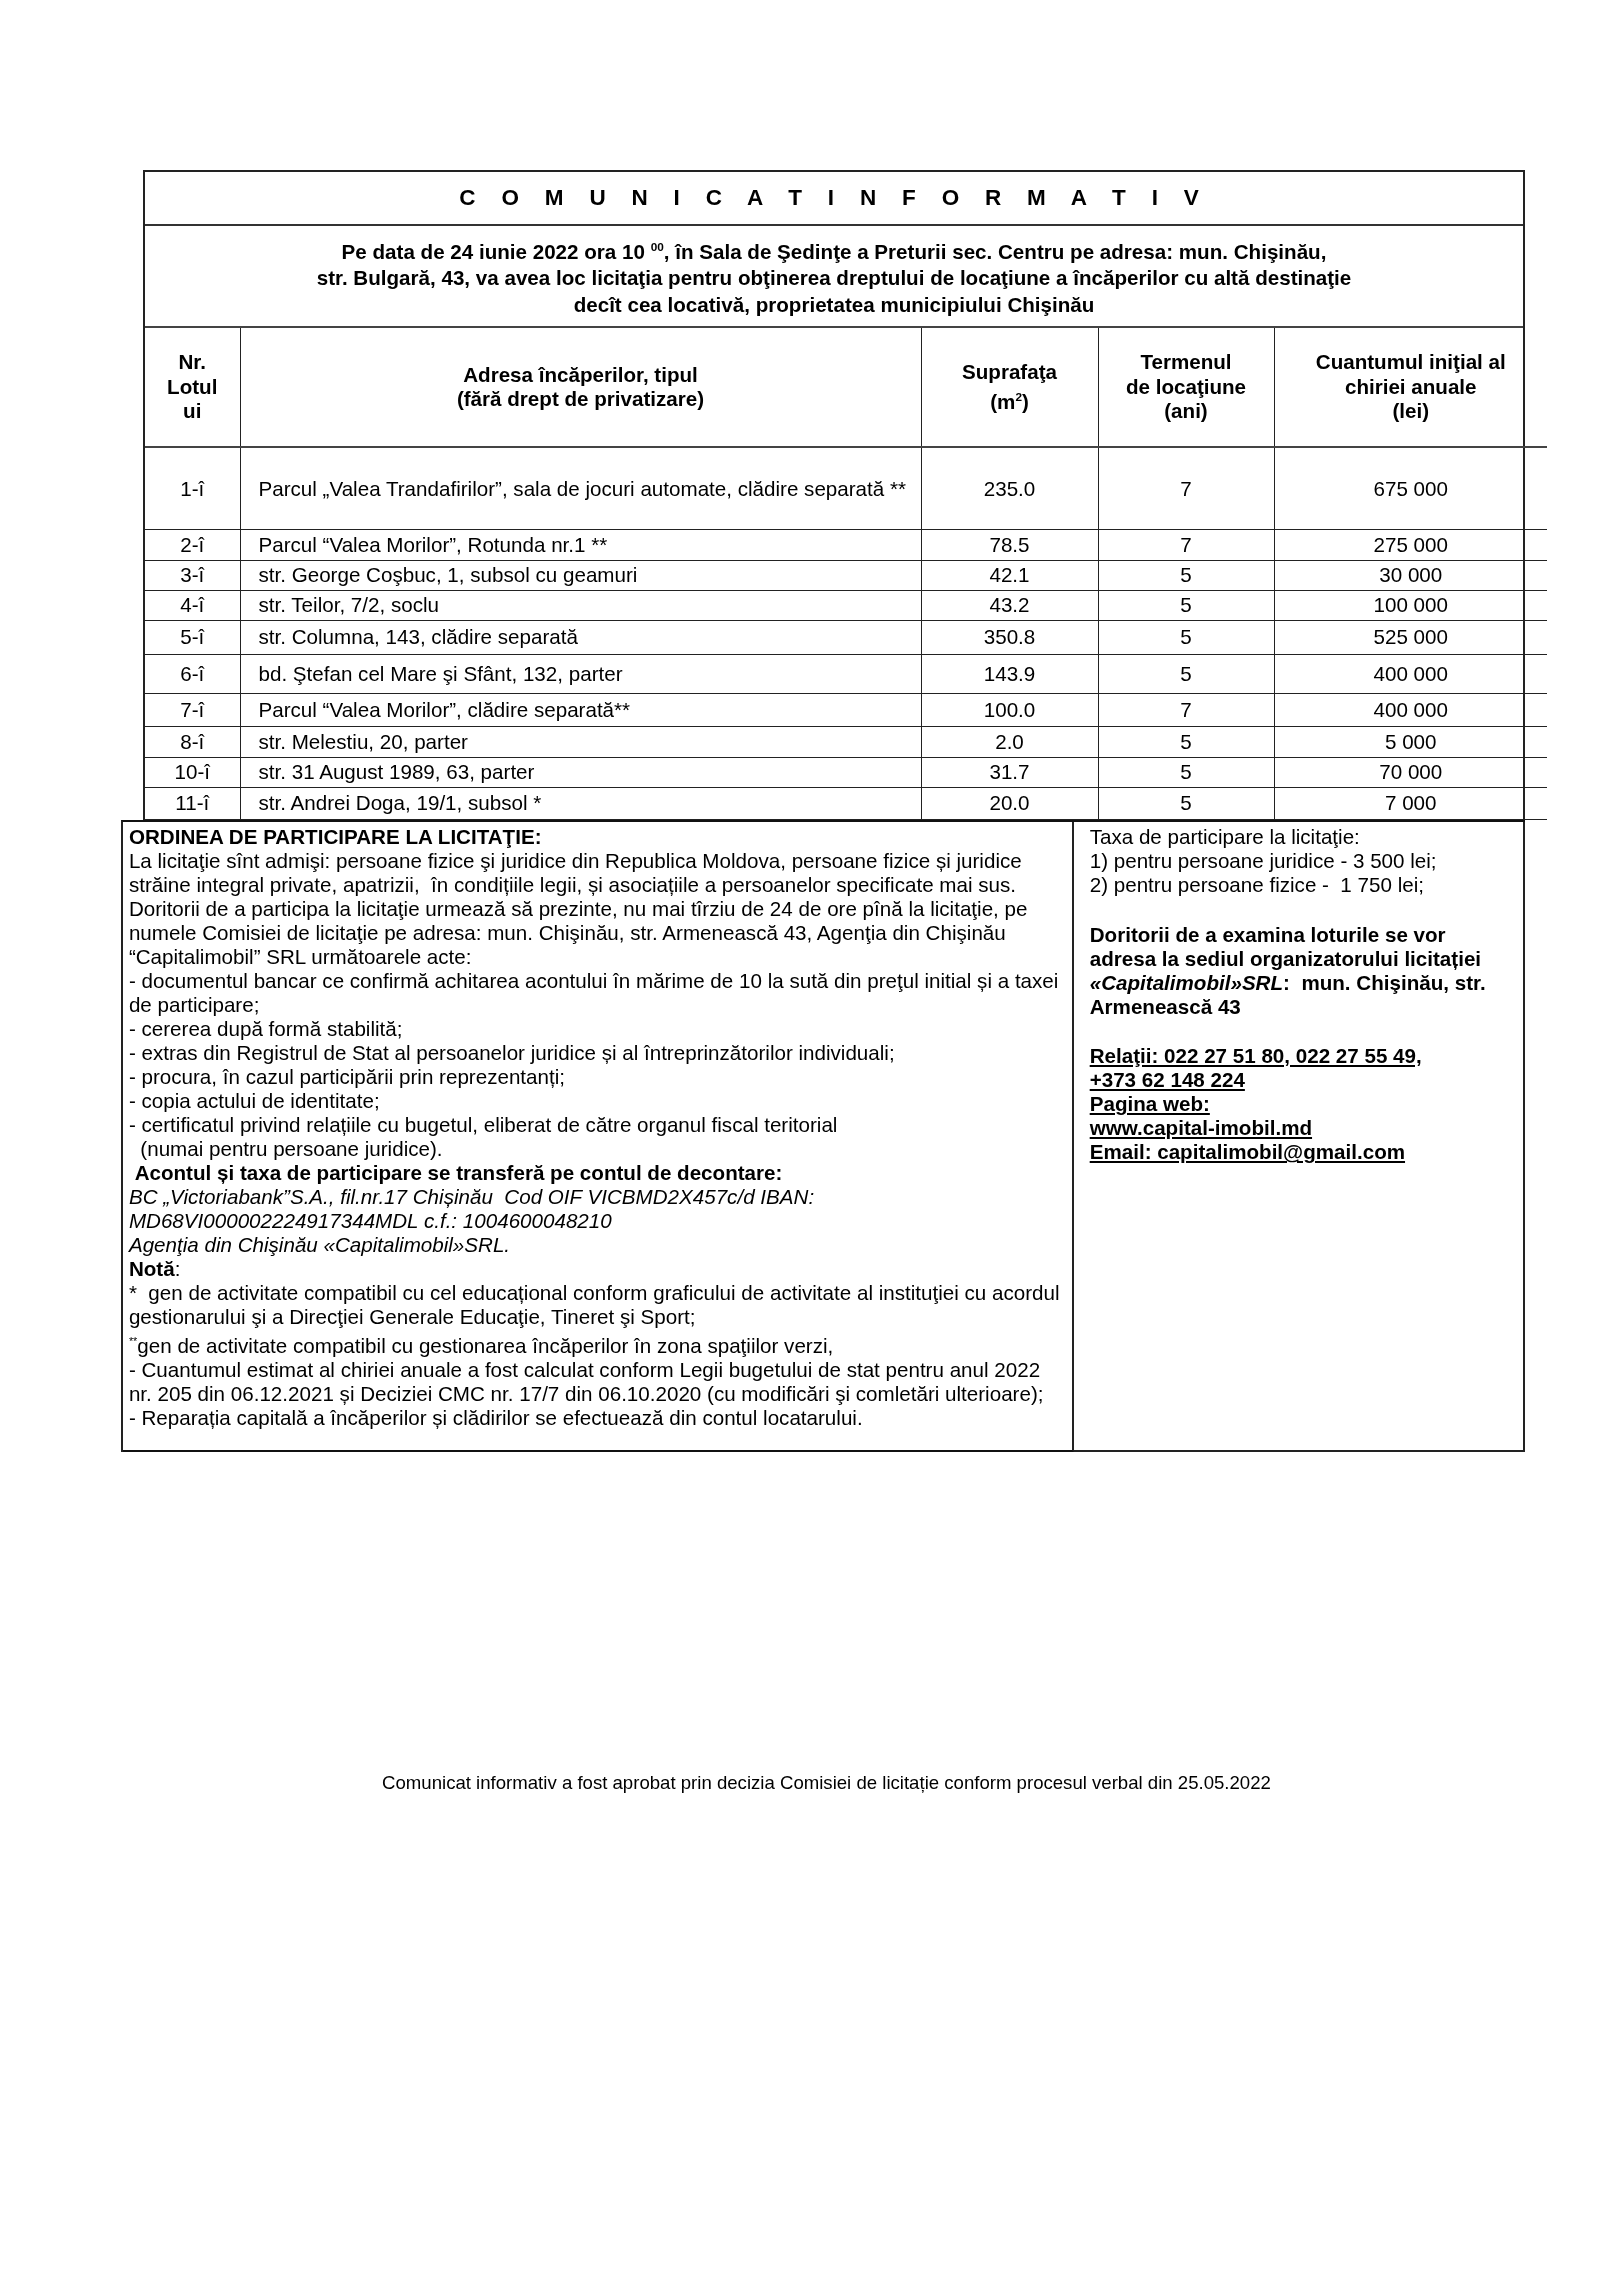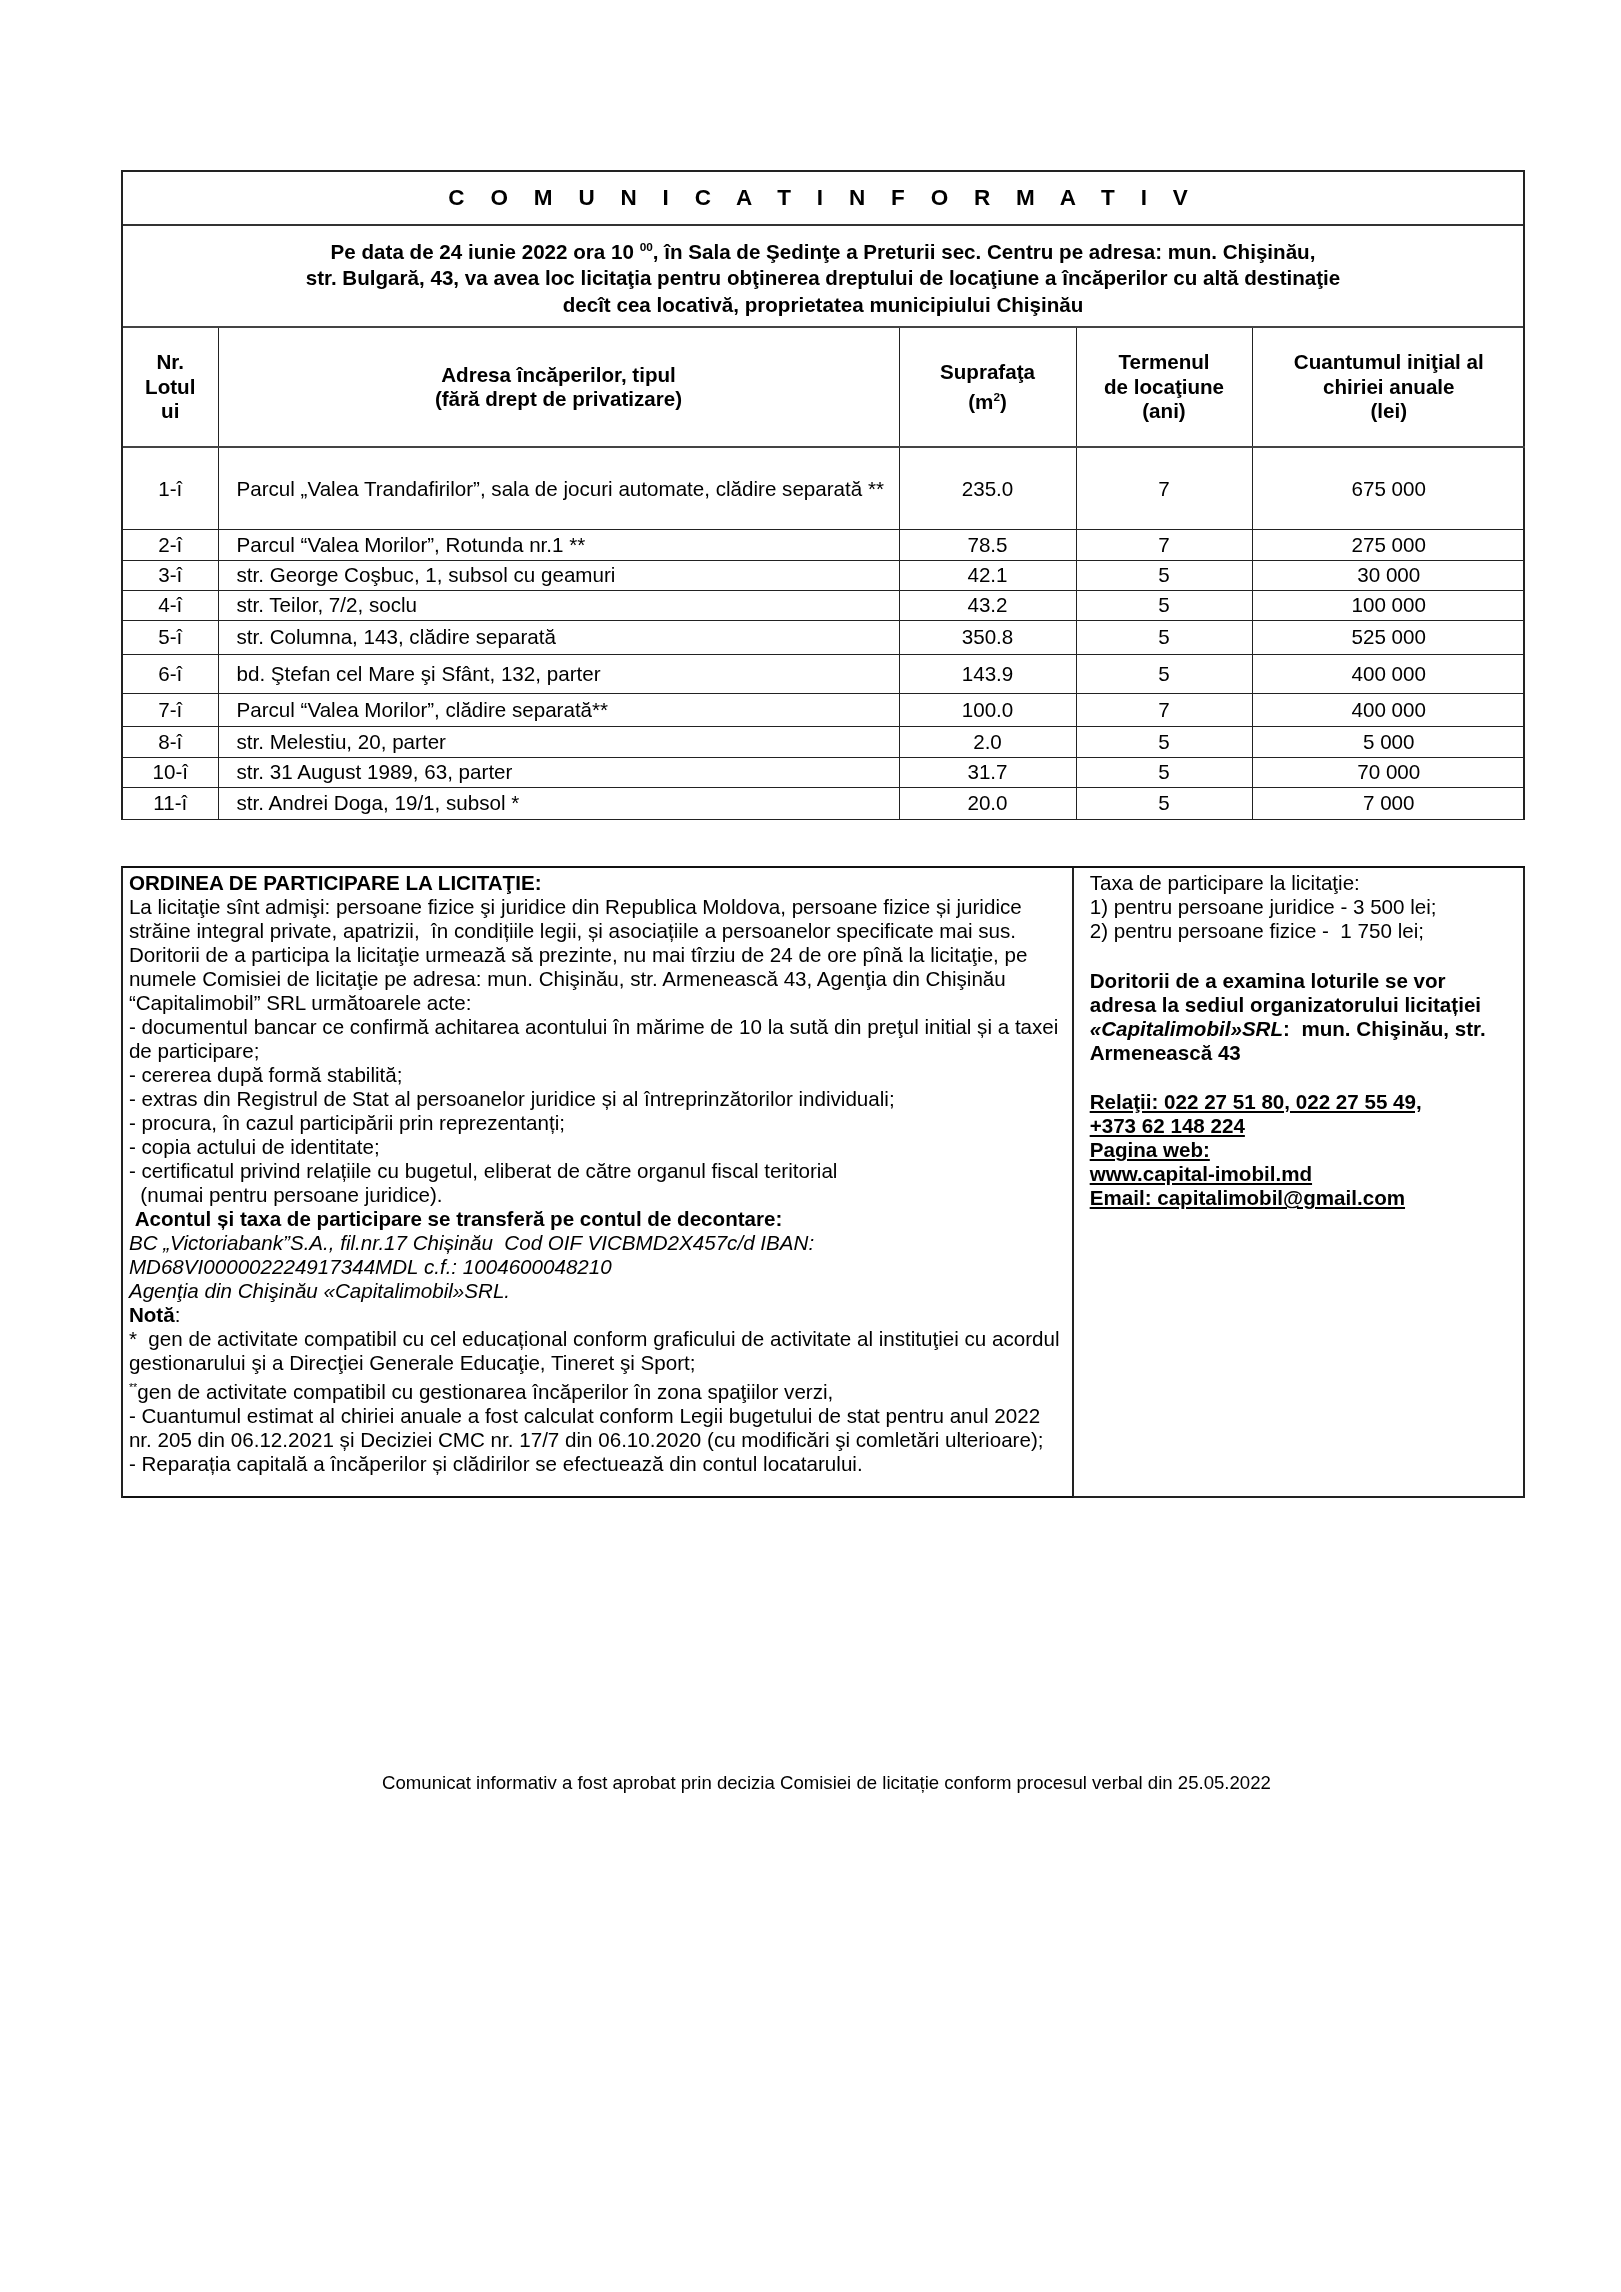--- a/index.html
+++ b/index.html
@@ -1,33 +1,33 @@
 <!DOCTYPE html>
 <html><head>
 <meta charset="utf-8">
 <style>
   html, body { margin: 0; padding: 0; background: #ffffff; }
   body { width: 1621px; height: 2293px; position: relative; font-family: "Liberation Sans", sans-serif; color: #000; }
   .page { position: absolute; left: 121px; top: 170px; width: 1404px; }
-  .box { border: 2px solid #222; border-bottom: none; }
+  .box { border: 2px solid #222; border-bottom: none; margin-left: 22px; }
   .title-row { height: 52px; border-bottom: 2px solid #333; display: flex; align-items: center; justify-content: center; }
   .title { font-size: 22.5px; font-weight: bold; letter-spacing: 9.8px; }
   .desc-row { height: 102px; border-bottom: 2.9px solid #444; display: flex; align-items: center; justify-content: center; text-align: center; padding: 2px 39px; box-sizing: border-box; }
   .desc { font-size: 20.6px; font-weight: bold; line-height: 26.5px; }
   .desc sup { font-size: 11.8px; }
   table.lots { border-collapse: collapse; width: 100%; table-layout: fixed; font-size: 20.6px; }
   table.lots td, table.lots th { border: 1.5px solid #222; padding: 0 5.9px; }
   table.lots th { font-weight: bold; text-align: center; height: 118px; line-height: 24.5px; border-bottom: 2.9px solid #444; font-size: 20.6px; }
   table.lots th sup { font-size: 11.8px; }
   table.lots td { text-align: center; line-height: 23.5px; }
   table.lots td.addr { text-align: left; padding-left: 18px; }
   table.lots tr:first-child th, table.lots tr:first-child td { border-top: none; }
   table.lots tr td:first-child, table.lots tr th:first-child { border-left: none; }
   table.lots tr td:last-child, table.lots tr th:last-child { border-right: none; }
-  .bottom { display: flex; border-top: 2.9px solid #111; margin-top: 46px; }
+  .bottom { display: flex; border-top: 2.9px solid #111; }
   .left-block { width: 951px; box-sizing: border-box; padding: 3.9px 5.9px 19.6px 5.9px; font-size: 20.6px; line-height: 24px; border-right: 2px solid #222; border-bottom: 2.9px solid #111; }
   .right-block { flex: 1; box-sizing: border-box; padding: 3.9px 9.8px 19.6px 15.7px; font-size: 20.6px; line-height: 24px; border-right: 2px solid #222; border-bottom: 2px solid #222; }
   .b { font-weight: bold; }
   .i { font-style: italic; }
   .line { display: block; white-space: pre-wrap; }
   .center { text-align: left; text-decoration: underline; }
   .sp { height: 25.5px; }
   .footer { position: absolute; left: 16px; width: 1621px; top: 1772px; text-align: center; font-size: 18.6px; }
 </style>
 </head>

